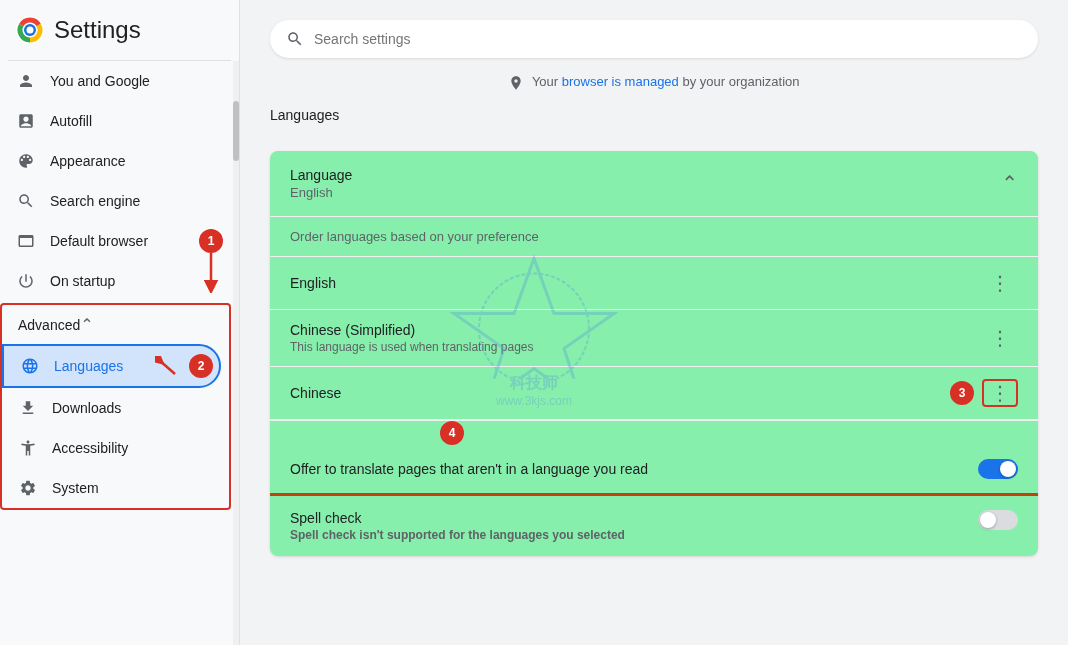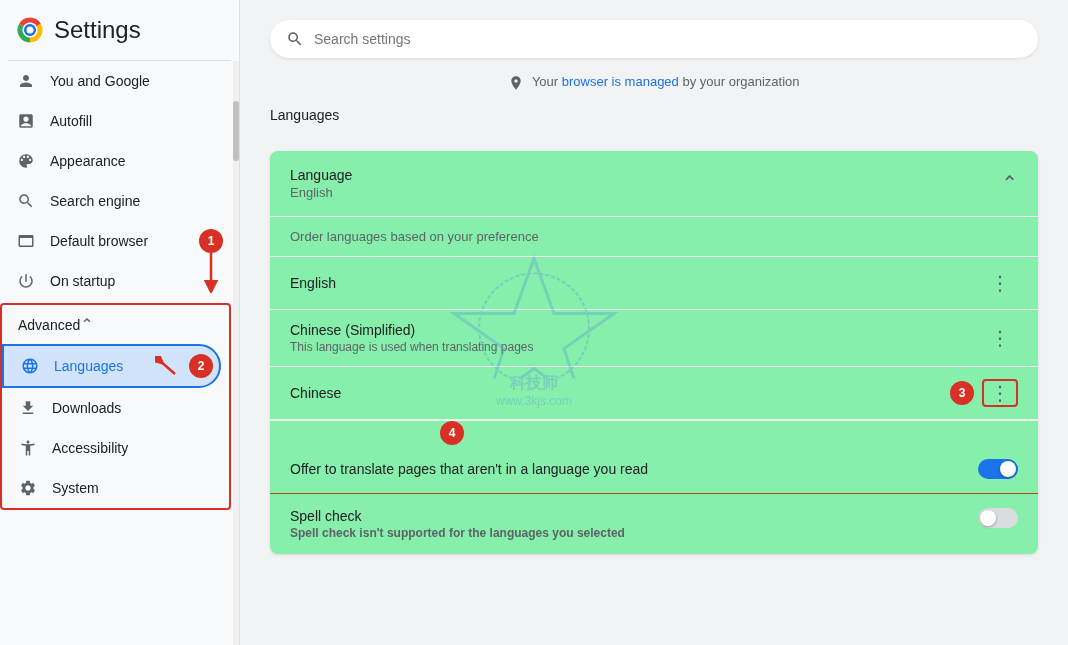--- a/index.html
+++ b/index.html
@@ -213,21 +213,21 @@
       padding: 4px 8px;
       border: 2px solid #d93025;
       border-radius: 20px;
     }
 
     .toggle-row {
       display: flex;
       justify-content: space-between;
       align-items: center;
       padding: 14px 20px;
-      border-bottom: 1px solid #c2410c;
+      border-bottom: 3px solid #c2410c;
     }
     .toggle-label {
       font-size: 14px;
       color: #202124;
       flex: 1;
       padding-right: 16px;
     }
 
     
     .toggle {

